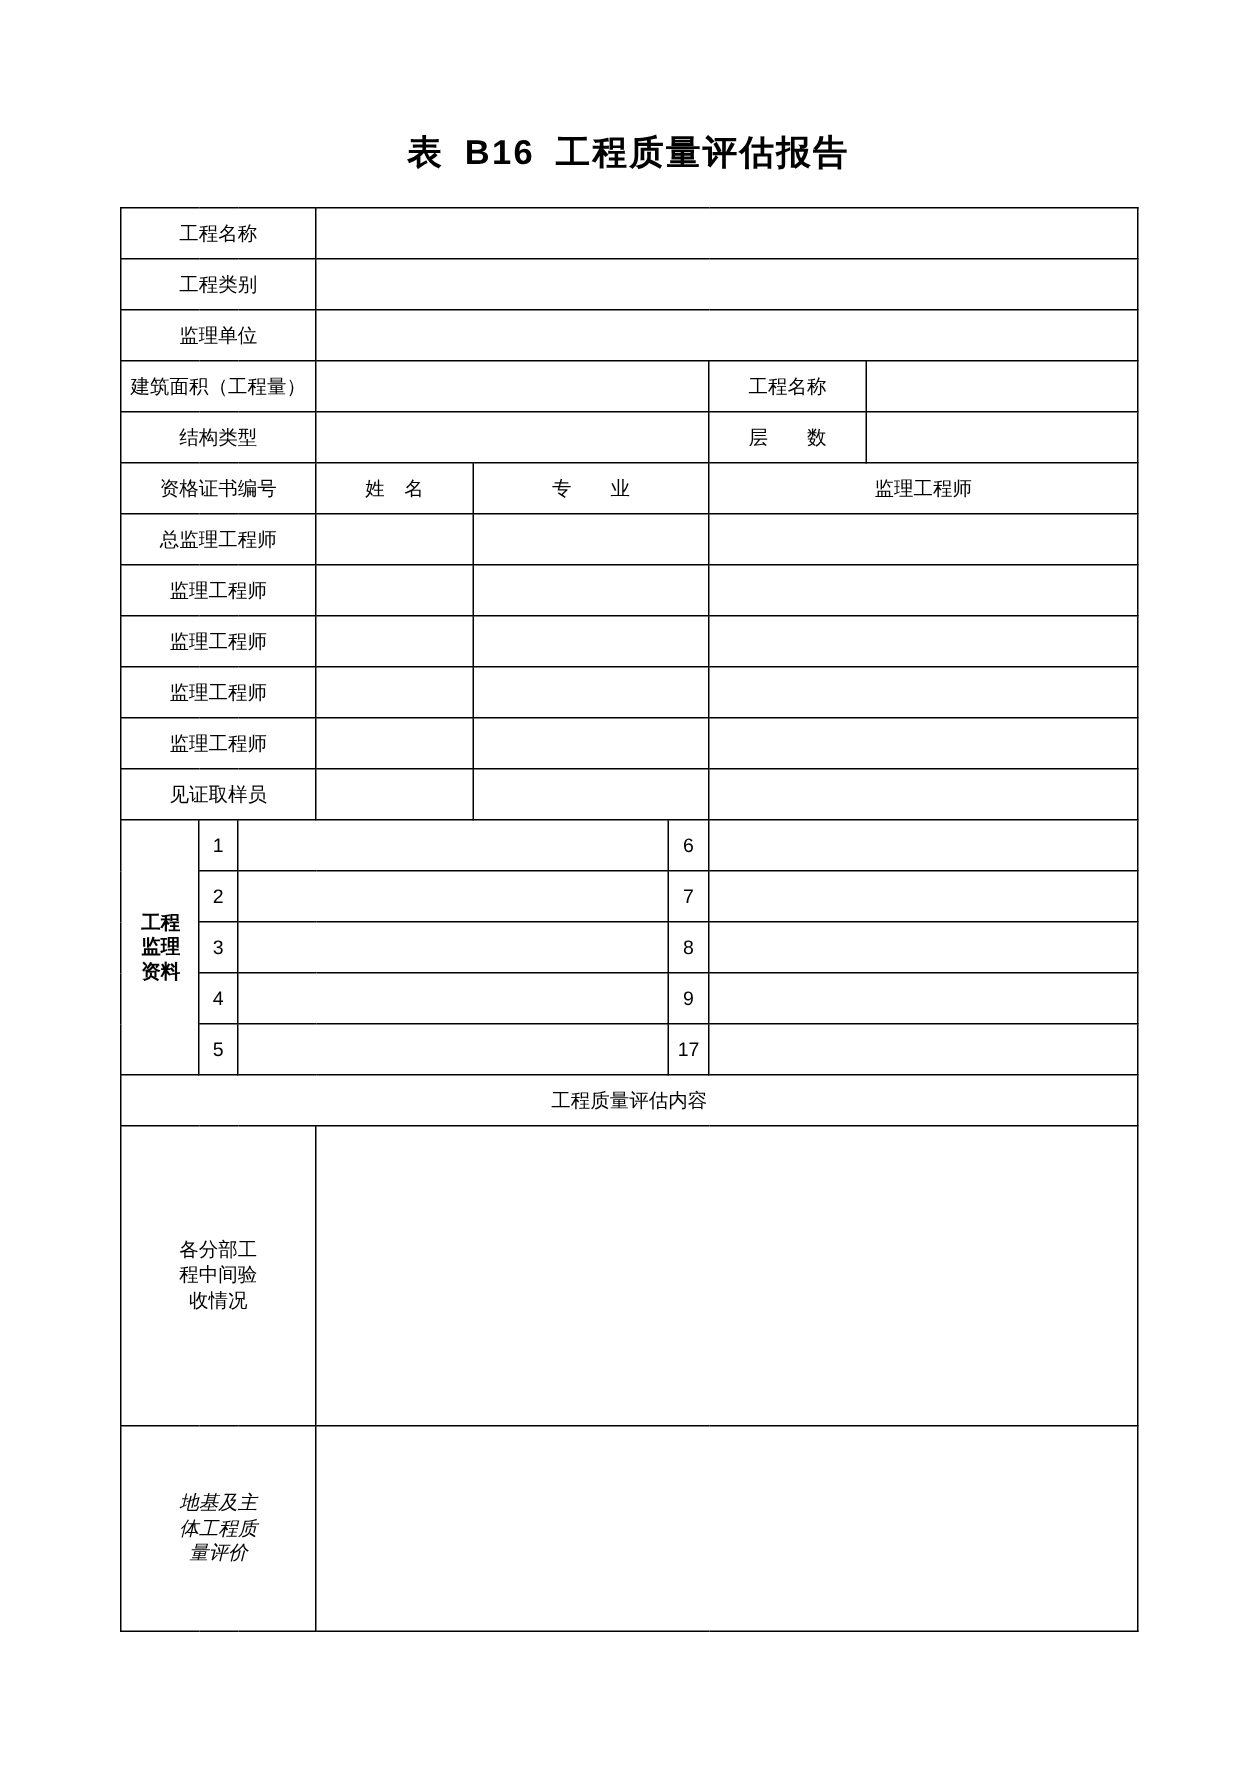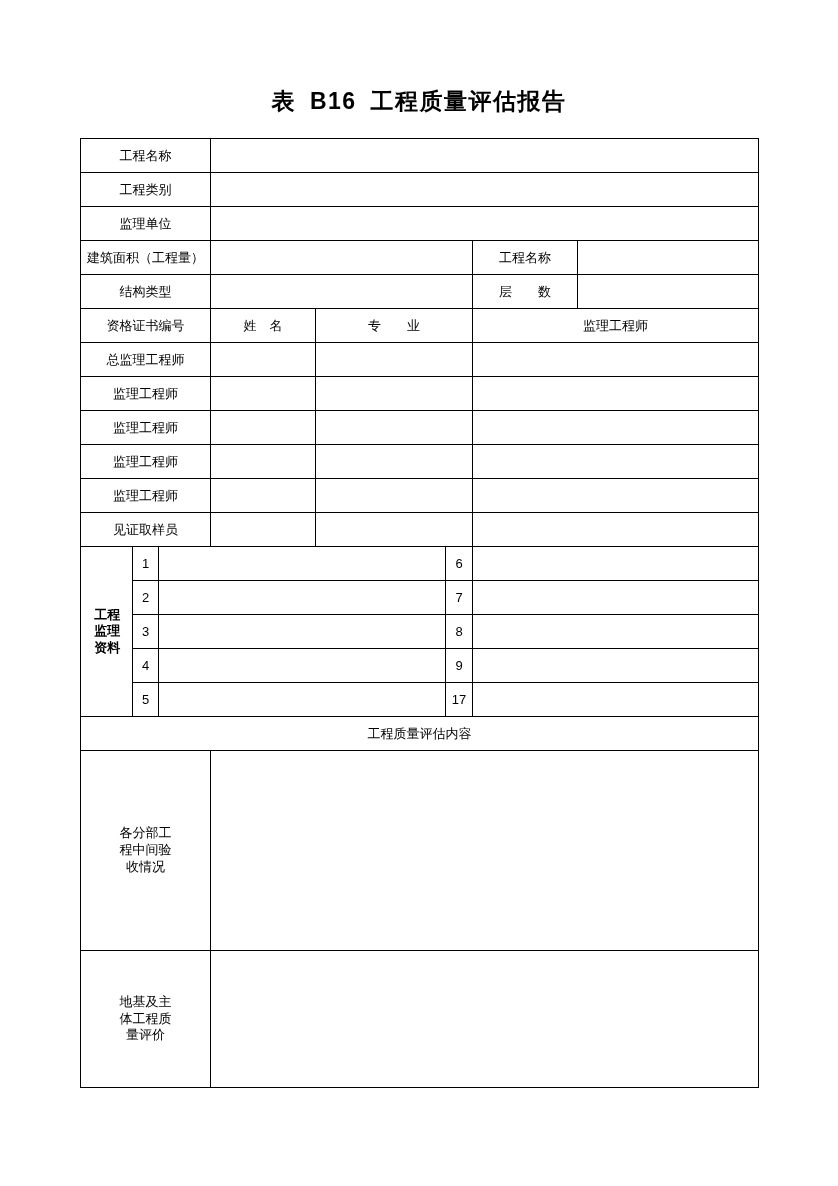--- a/index.html
+++ b/index.html
@@ -39,21 +39,21 @@
     padding: 0;
     font-size: 13px;
     line-height: 1.2;
     text-align: center;
     vertical-align: middle;
     overflow: hidden;
     color: #000000;
   }
   tr.r   { height: 34px; }
   tr.big1 { height: 200px; }
-  tr.big2 { height: 137px; }
+  tr.big2 { height: 137px; font-style: italic; }
   td.thick-bottom { border-bottom-width: 2px; }
   .narrow-wrap {
     display: inline-block;
     width: 2.1em;
     line-height: 1.25;
     text-align: right;
     font-weight: bold;
   }
   .big-wrap {
     display: inline-block;

